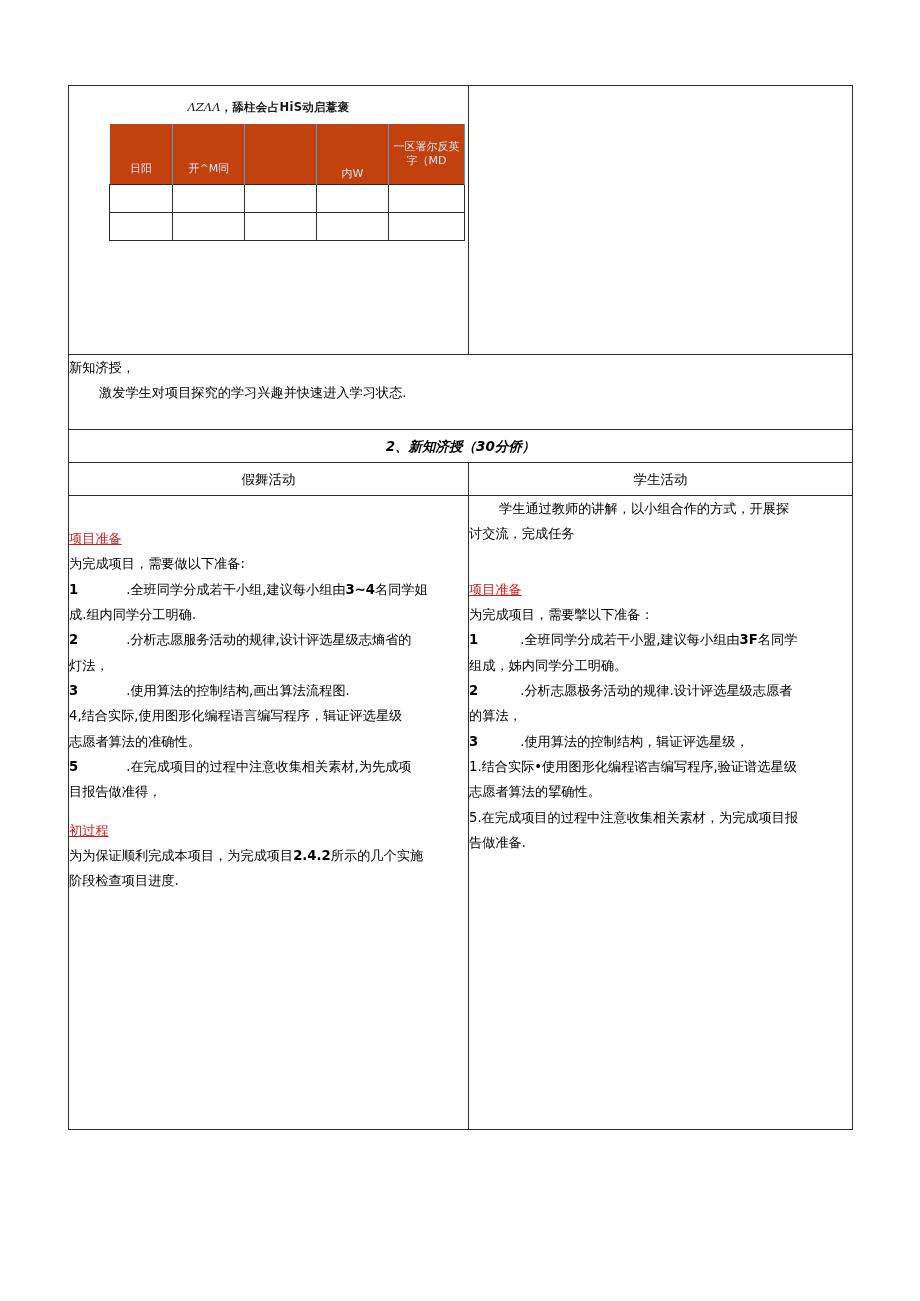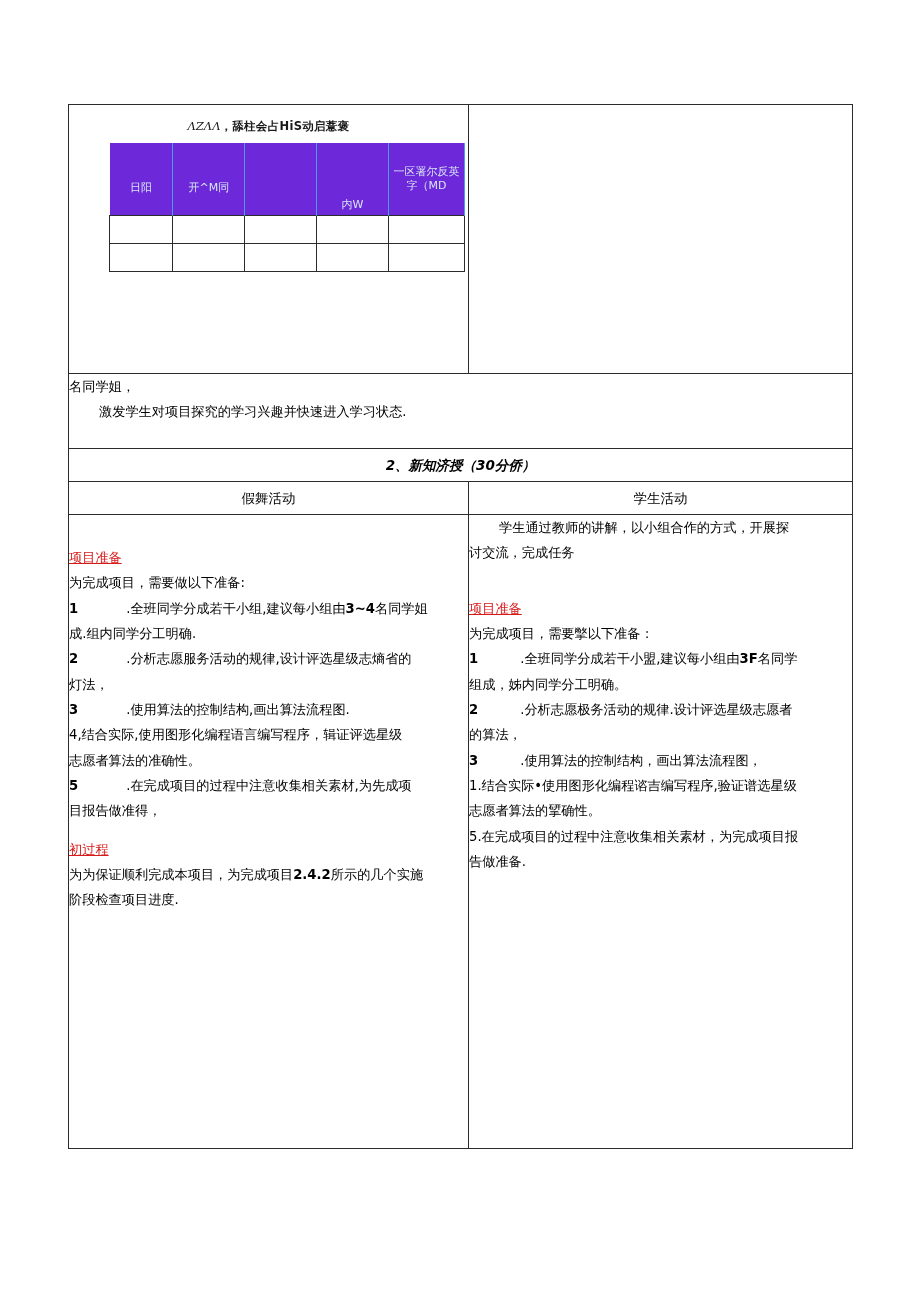--- a/index.html
+++ b/index.html
@@ -23,21 +23,21 @@
     top: 0;
     width: 920px;
     height: 1301px;
     background: #fff;
   }
 
   
   .doc-table {
     position: absolute;
     left: 68px;
-    top: 104px;
+    top: 85px;
     width: 784px;
     border-collapse: collapse;
     table-layout: fixed;
   }
   .doc-table td {
     border: 1px solid #2b2b2b;
     vertical-align: top;
     padding: 0;
   }
 
@@ -75,33 +75,33 @@
     width: 356px;
     margin: 0 auto 0 34px;
   }
   table.inner-table td {
     border: 1px solid #2b2b2b;
     height: 27px;
     padding: 0;
     background: #ffffff;
   }
   table.inner-table tr.hdr td {
-    background: #6d28d9;
+    background: #c2410c;
     border: none;
     border-right: 1px solid #4d9ae6;
     height: 52px;
     color: #d7e7f7;
     font-size: 11px;
     text-align: center;
     vertical-align: middle;
     line-height: 1.25;
   }
   table.inner-table tr.hdr td.tall {
     vertical-align: bottom;
-    padding-bottom: 20px;
+    padding-bottom: 8px;
   }
   table.inner-table tr.hdr td.two-line {
     vertical-align: middle;
     padding: 0 2px;
   }
 
   
   .cell-intent {
     height: 74px;
     padding: 7px 0 0 6px;
@@ -235,21 +235,21 @@
                 </tr>
               </tbody>
             </table>
           </div>
         </td>
         <td class="cell-blank-right"></td>
       </tr>
 
       <tr>
         <td class="cell-intent" colspan="2">
-          <p class="p intent-line1">名同学姐，</p>
+          <p class="p intent-line1">新知济授，</p>
           <p class="p intent-line2">激发学生对项目探究的学习兴趣并快速进入学习状态.</p>
         </td>
       </tr>
 
       <tr>
         <td class="cell-section" colspan="2">
           <span class="section-text">2、新知济授（30分侨）</span>
         </td>
       </tr>
 
@@ -302,21 +302,21 @@
           <p class="p p-red">项目准备</p>
 
           <p class="p">为完成项目，需要撆以下准备：</p>
 
           <p class="p"><span class="num">1</span><span class="num-gap-sm"></span><span>.全班同学分成若干小盟,建议每小组由</span><b class="bold">3F</b><span>名同学</span></p>
           <p class="p">组成，姊内同学分工明确。</p>
 
           <p class="p"><span class="num">2</span><span class="num-gap-sm"></span><span>.分析志愿极务活动的规律.设计评选星级志愿者</span></p>
           <p class="p">的算法，</p>
 
-          <p class="p"><span class="num">3</span><span class="num-gap-sm"></span><span>.使用算法的控制结构，画出算法流程图，</span></p>
+          <p class="p"><span class="num">3</span><span class="num-gap-sm"></span><span>.使用算法的控制结构，辑证评选星级，</span></p>
 
           <p class="p">1.结合实际•使用图形化编程谘吉编写程序,验证谱选星级</p>
           <p class="p">志愿者算法的揅确性。</p>
 
           <p class="p">5.在完成项目的过程中注意收集相关素材，为完成项目报</p>
           <p class="p">告做准备.</p>
         </td>
       </tr>
 
     </tbody>

